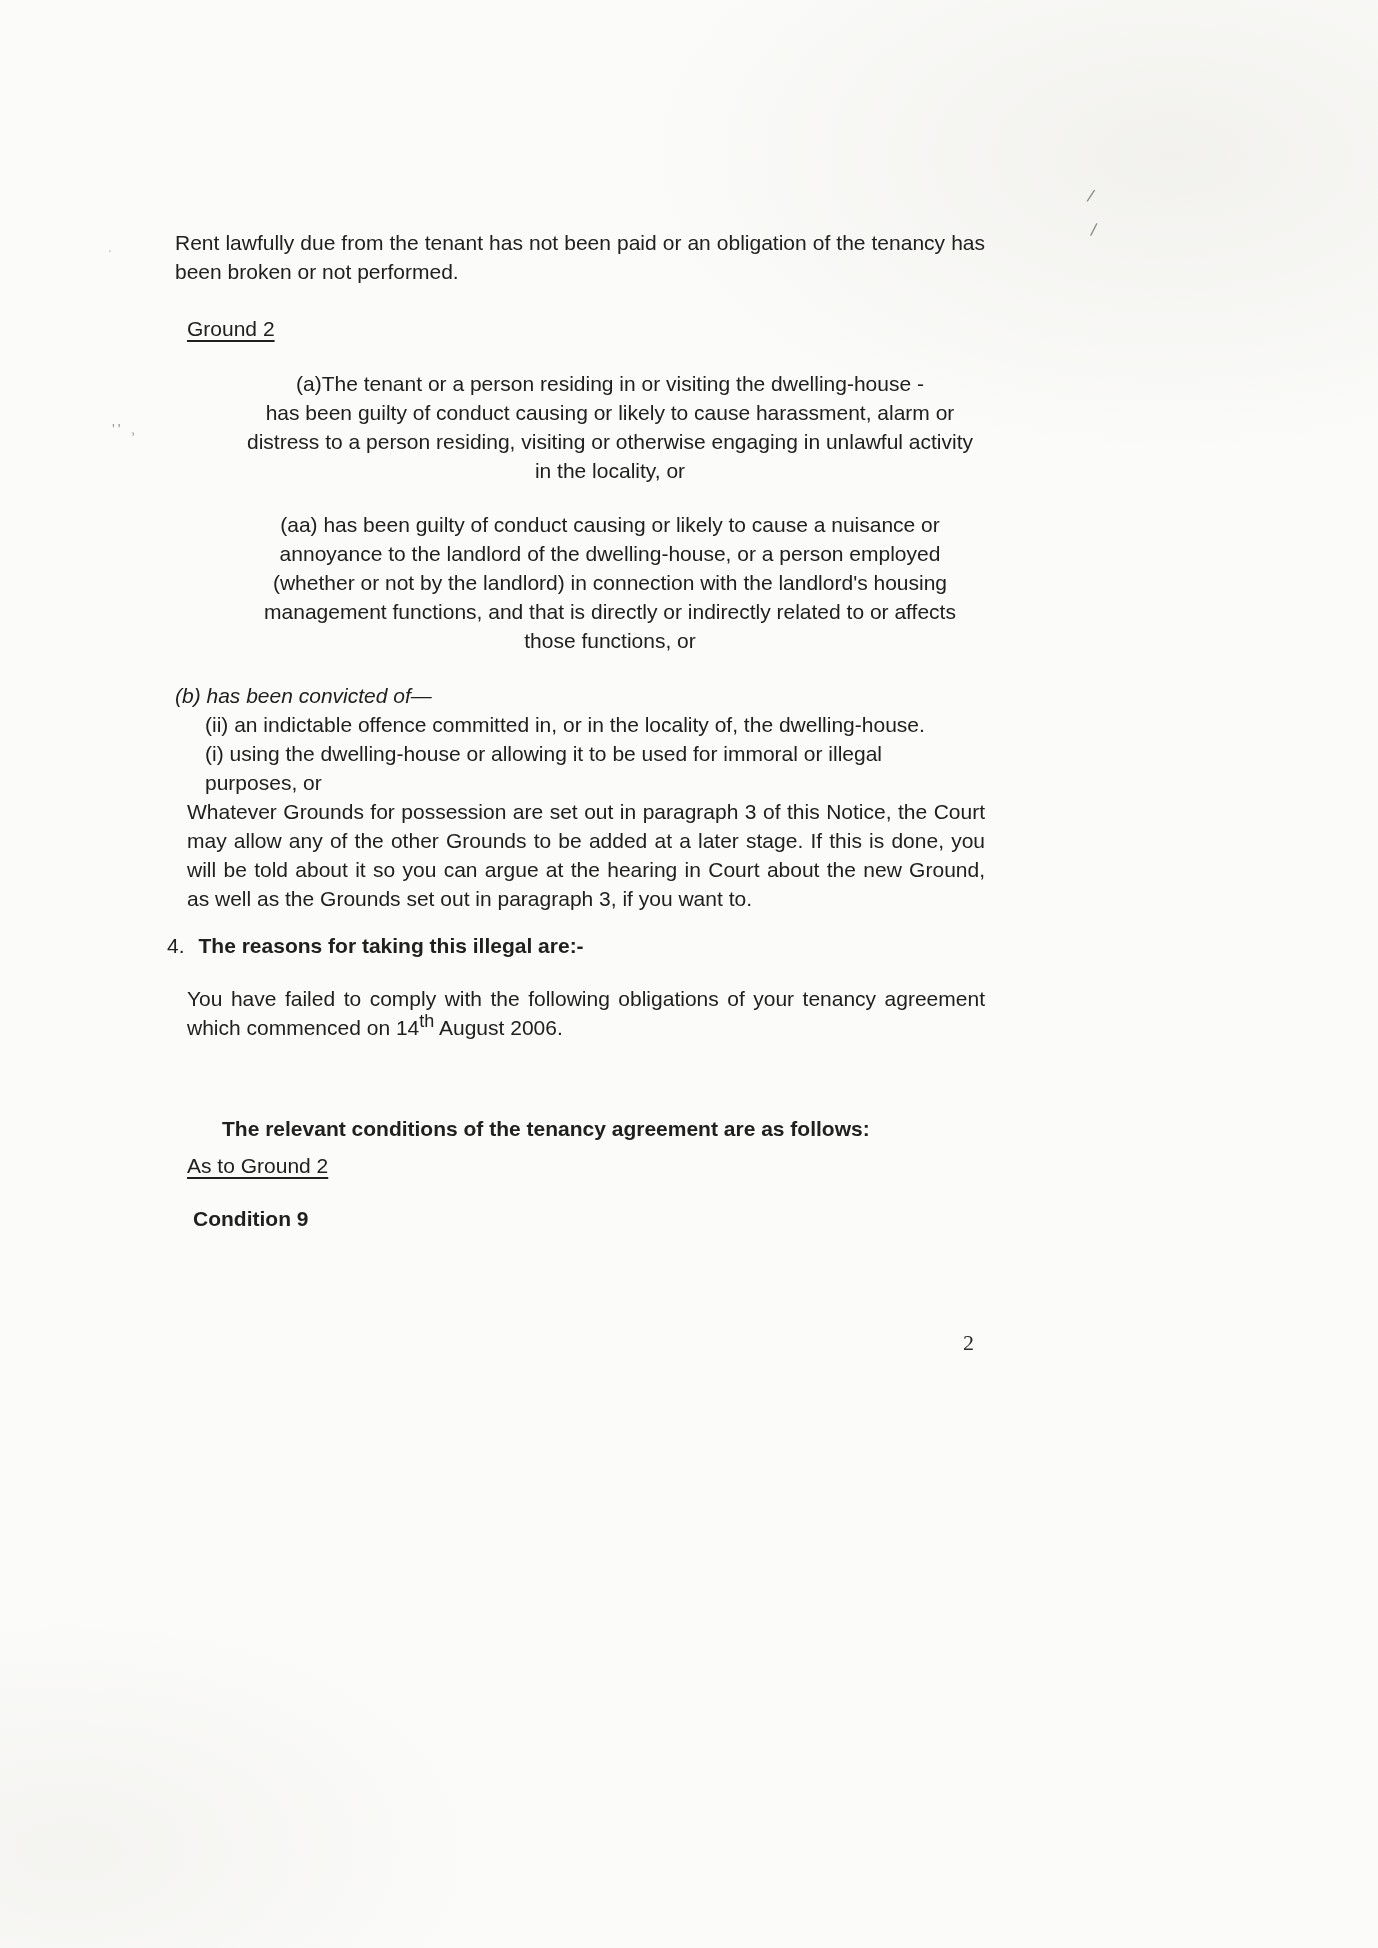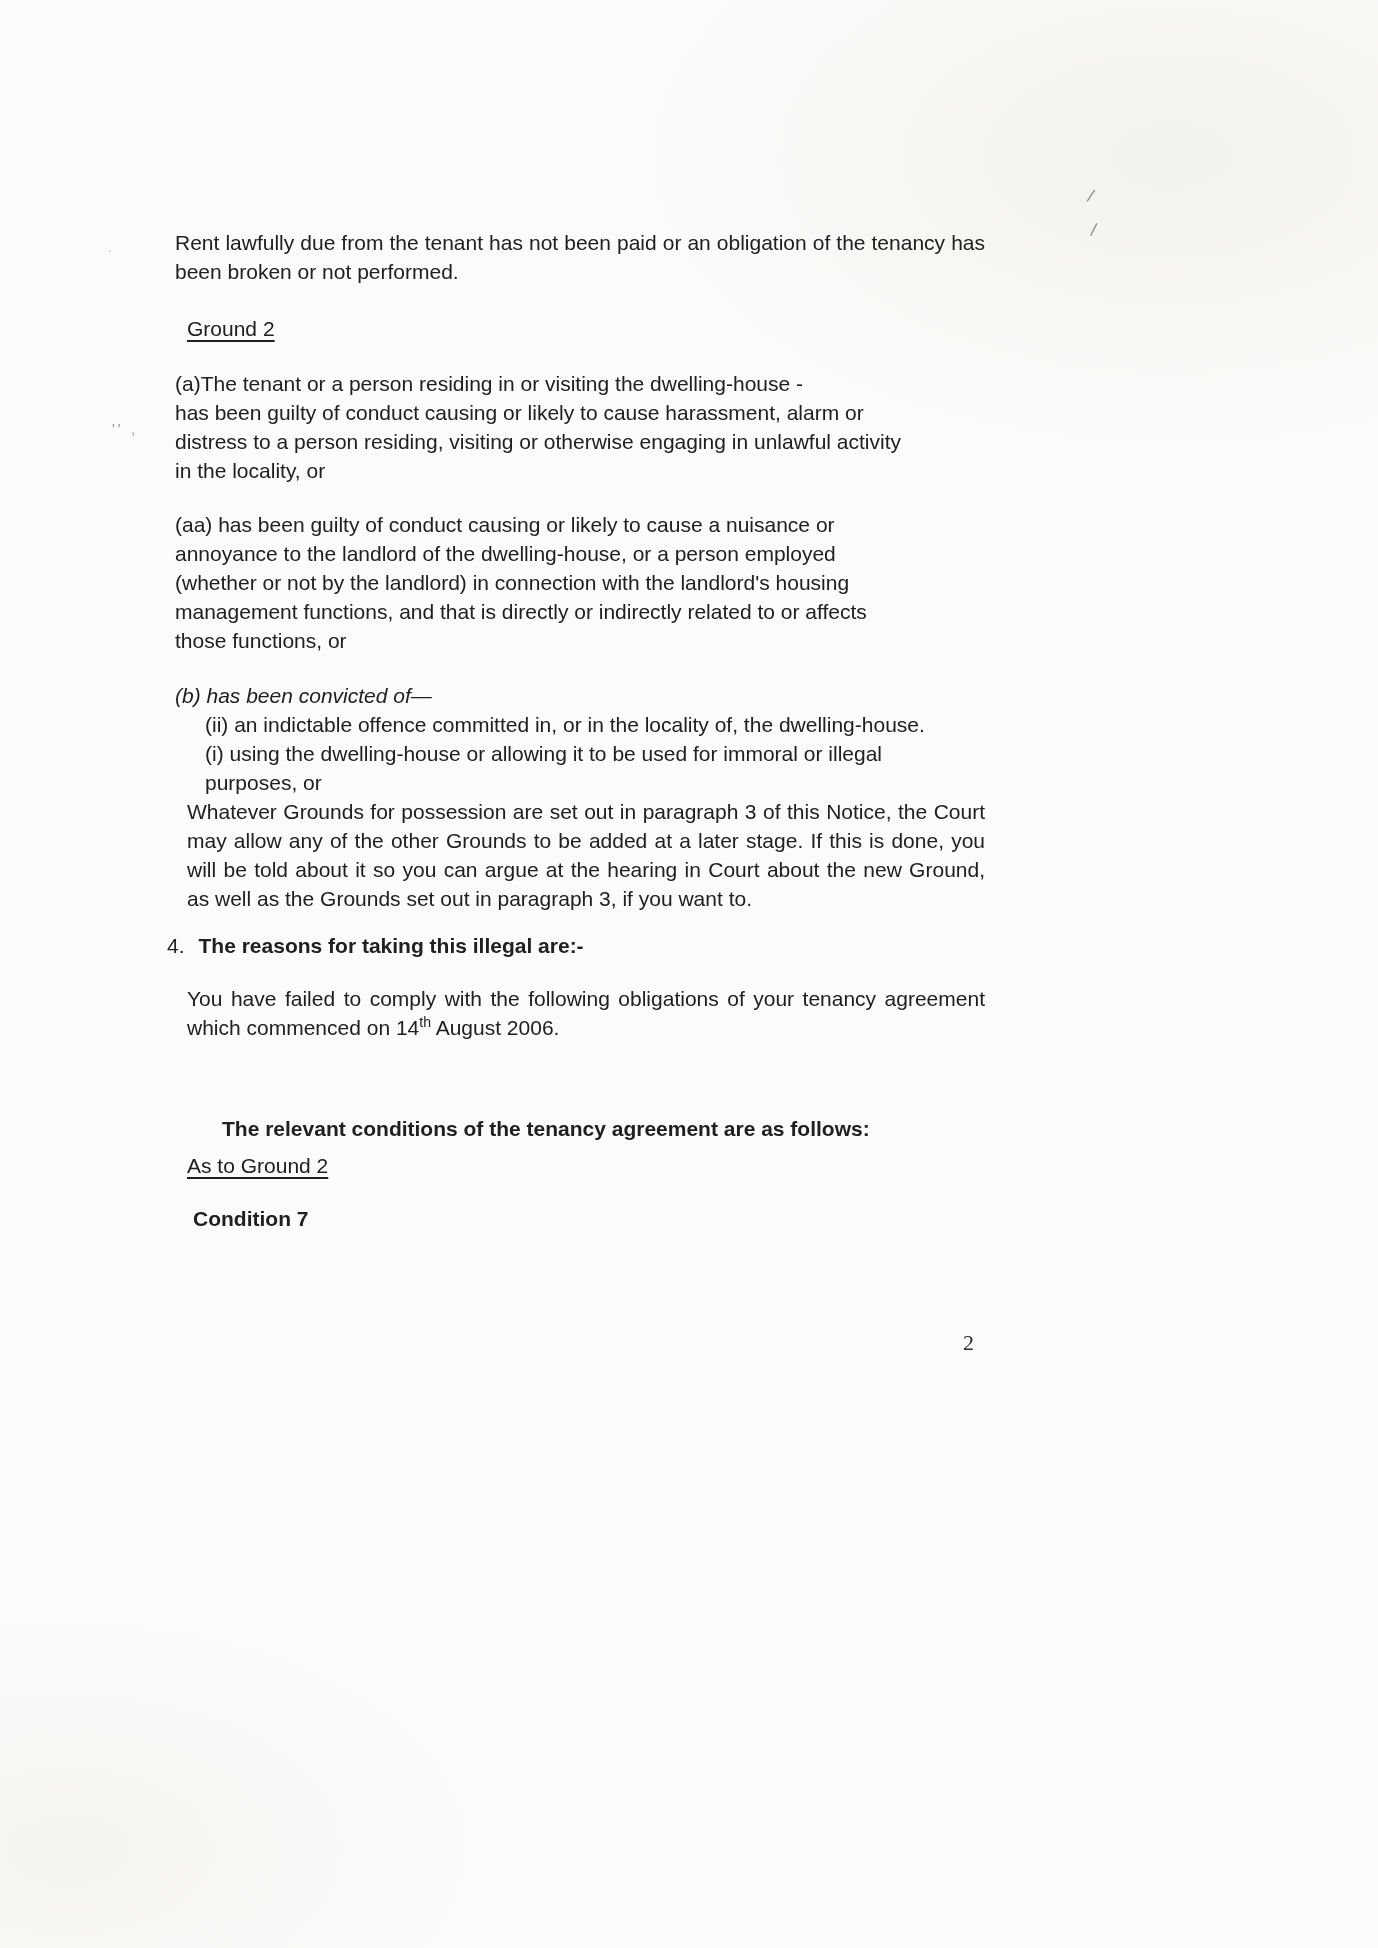--- a/index.html
+++ b/index.html
@@ -32,20 +32,21 @@
     line-height: 29px;
     font-weight: normal;
   }
   .p-just {
     text-align: justify;
     text-align-last: left;
   }
   .p-pre {
     white-space: pre-line;
     width: 870px;
+    text-align: center;
   }
   .heading-underline {
     text-decoration: underline;
     text-underline-offset: 4px;
   }
   .bold { font-weight: bold; }
   .indent-10 { margin-left: 12px; }
   .indent-12 { margin-left: 12px; }
   .indent-18 { margin-left: 18px; }
   .sub-item {
@@ -65,21 +66,21 @@
   .mt-asto { margin-top: 8px; }
   .mt-cond { margin-top: 24px; }
   .item4-row {
     display: flex;
     margin-left: -8px;
   }
   .item4-num {
     margin-right: 14px;
   }
   sup {
-    font-size: 14px;
+    font-size: 18px;
     line-height: 0;
     vertical-align: super;
   }
   .page-number {
     position: absolute;
     left: 963px;
     top: 1330px;
     font-family: "Liberation Serif", "DejaVu Serif", serif;
     font-size: 22px;
     color: #2a2b29;
@@ -136,19 +137,19 @@
       <p class="item4-num">4.</p>
       <p class="bold">The reasons for taking this illegal are:-</p>
     </div>
 
     <p class="p-just indent-12 mt-failed"><span>You have failed to comply with the following obligations of your tenancy agreement which commenced on 14</span><sup>th</sup><span> August 2006.</span></p>
 
     <p class="bold indent-12 mt-relevant">The relevant conditions of the tenancy agreement are as follows:</p>
 
     <p class="heading-underline indent-12 mt-asto">As to Ground 2</p>
 
-    <p class="bold indent-18 mt-cond">Condition 7</p>
+    <p class="bold indent-18 mt-cond">Condition 9</p>
 
   </div>
 
   <div class="page-number">2</div>
 
 </div>
 
 </body></html>

